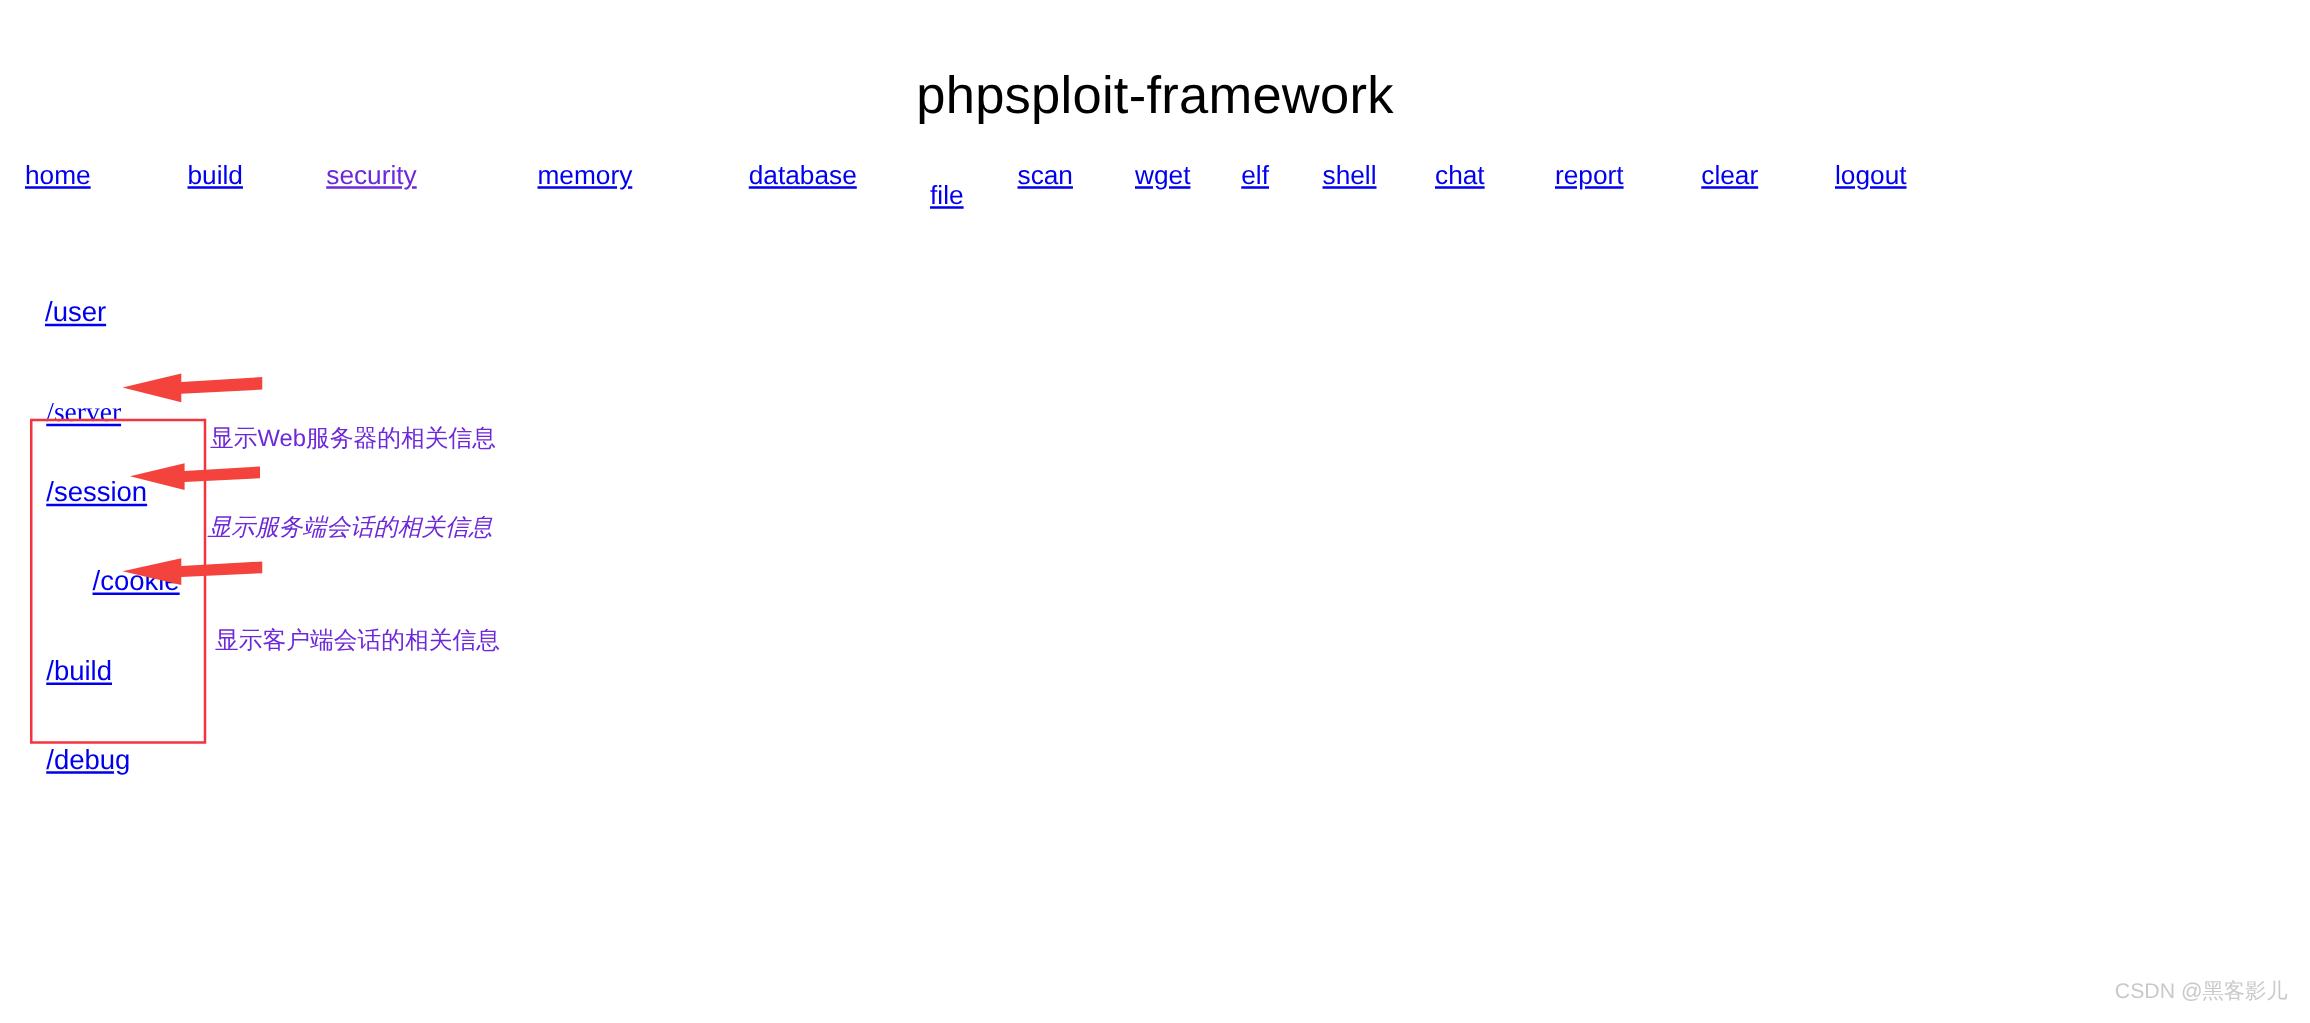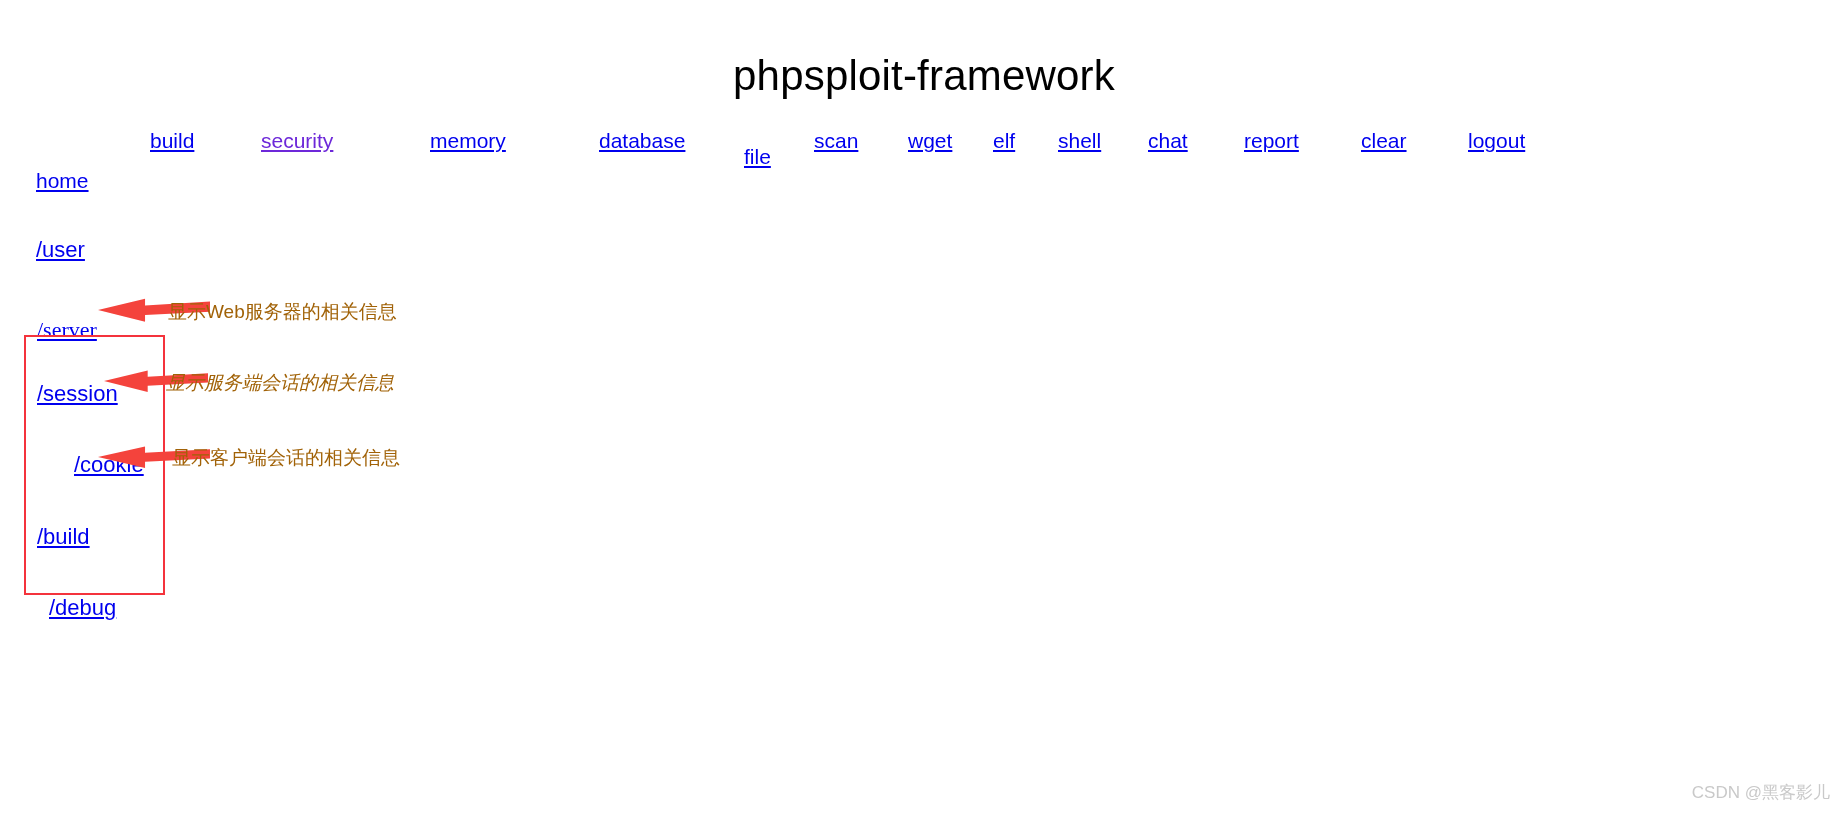--- a/index.html
+++ b/index.html
@@ -66,23 +66,24 @@
     height: 260px;
     border: 2px solid #f4333c;
     box-sizing: border-box;
     pointer-events: none;
   }
 
   
   .annotation-text {
     position: absolute;
     font-size: 19px;
-    color: #a16207;
+    color: #6d28d9;
     white-space: nowrap;
     line-height: 24px;
+    margin-top: 40px;
   }
   .annotation-arrow {
     position: absolute;
     pointer-events: none;
   }
 
   
   #watermark {
     position: absolute;
     right: 18px;
@@ -92,21 +93,21 @@
     white-space: nowrap;
     line-height: 22px;
   }
 </style>
 </head>
 <body>
 
 <h1 id="page-title" style="color: rgb(0, 0, 0);">phpsploit-framework</h1>
 
 <nav id="main-nav">
-    <a class="nav-link" style="left: 36px; color: rgb(0, 0, 238); margin-top: 40px;">home</a>
+    <a class="nav-link" style="left: 20px; color: rgb(0, 0, 238);">home</a>
     <a class="nav-link" style="left: 150px; color: rgb(0, 0, 238);">build</a>
     <a class="nav-link" style="left: 261px; color: #6d28d9;">security</a>
     <a class="nav-link" style="left: 430px; color: rgb(0, 0, 238);">memory</a>
     <a class="nav-link" style="left: 599px; color: rgb(0, 0, 238);">database</a>
     <a class="nav-link" style="left: 744px; color: rgb(0, 0, 238); margin-top: 16px;">file</a>
     <a class="nav-link" style="left: 814px; color: rgb(0, 0, 238);">scan</a>
     <a class="nav-link" style="left: 908px; color: rgb(0, 0, 238);">wget</a>
     <a class="nav-link" style="left: 993px; color: rgb(0, 0, 238);">elf</a>
     <a class="nav-link" style="left: 1058px; color: rgb(0, 0, 238);">shell</a>
     <a class="nav-link" style="left: 1148px; color: rgb(0, 0, 238);">chat</a>
@@ -114,33 +115,33 @@
     <a class="nav-link" style="left: 1361px; color: rgb(0, 0, 238);">clear</a>
     <a class="nav-link" style="left: 1468px; color: rgb(0, 0, 238);">logout</a>
   </nav>
 
 <div id="route-list">
     <a class="route-link" style="left: 36px; top: 237px; color: rgb(0, 0, 238);">/user</a>
     <a class="route-link" style="left: 37px; top: 317px; color: rgb(0, 0, 238); font-family: Liberation Serif, serif;">/server</a>
     <a class="route-link" style="left: 37px; top: 381px; color: rgb(0, 0, 238);">/session</a>
     <a class="route-link" style="left: 37px; top: 452px; color: rgb(0, 0, 238); margin-left: 37px;">/cookie</a>
     <a class="route-link" style="left: 37px; top: 524px; color: rgb(0, 0, 238);">/build</a>
-    <a class="route-link" style="left: 37px; top: 595px; color: rgb(0, 0, 238); margin-left: 12px;">/debug</a>
+    <a class="route-link" style="left: 37px; top: 595px; color: rgb(0, 0, 238);">/debug</a>
   </div>
 
 <div id="highlight-box" style="border-color: rgb(244, 51, 60);"></div>
 
 <div id="annotation-layer">
     <svg class="annotation-arrow" width="112" height="28" viewBox="0 0 112 28" style="left: 98px; top: 296px;">
       <path d="M 0 14 L 47.04 2.799999999999999 L 47.04 9.52 L 112 5.6 L 112 15.68 L 47.04 19.04 L 47.04 25.759999999999998 Z" fill="#f4433c"></path>
     </svg>
     <div class="annotation-text" style="left: 168px; top: 300px;">显示Web服务器的相关信息</div>
     <svg class="annotation-arrow" width="104" height="26" viewBox="0 0 104 26" style="left: 104px; top: 368px;">
       <path d="M 0 13 L 43.68 2.5999999999999996 L 43.68 8.84 L 104 5.2 L 104 14.56 L 43.68 17.68 L 43.68 23.92 Z" fill="#f4433c"></path>
     </svg>
     <div class="annotation-text" style="left: 166px; top: 371px; font-style: italic;">显示服务端会话的相关信息</div>
     <svg class="annotation-arrow" width="112" height="26" viewBox="0 0 112 26" style="left: 98px; top: 444px;">
       <path d="M 0 13 L 47.04 2.5999999999999996 L 47.04 8.84 L 112 5.2 L 112 14.56 L 47.04 17.68 L 47.04 23.92 Z" fill="#f4433c"></path>
     </svg>
-    <div class="annotation-text" style="left: 172px; top: 446px; font-family: Liberation Serif, serif;">显示客户端会话的相关信息</div>
+    <div class="annotation-text" style="left: 172px; top: 461px; font-family: Liberation Serif, serif;">显示客户端会话的相关信息</div>
   </div>
 
 <div id="watermark" style="color: rgb(201, 201, 201);">CSDN @黑客影儿</div>
 
 </body></html>

